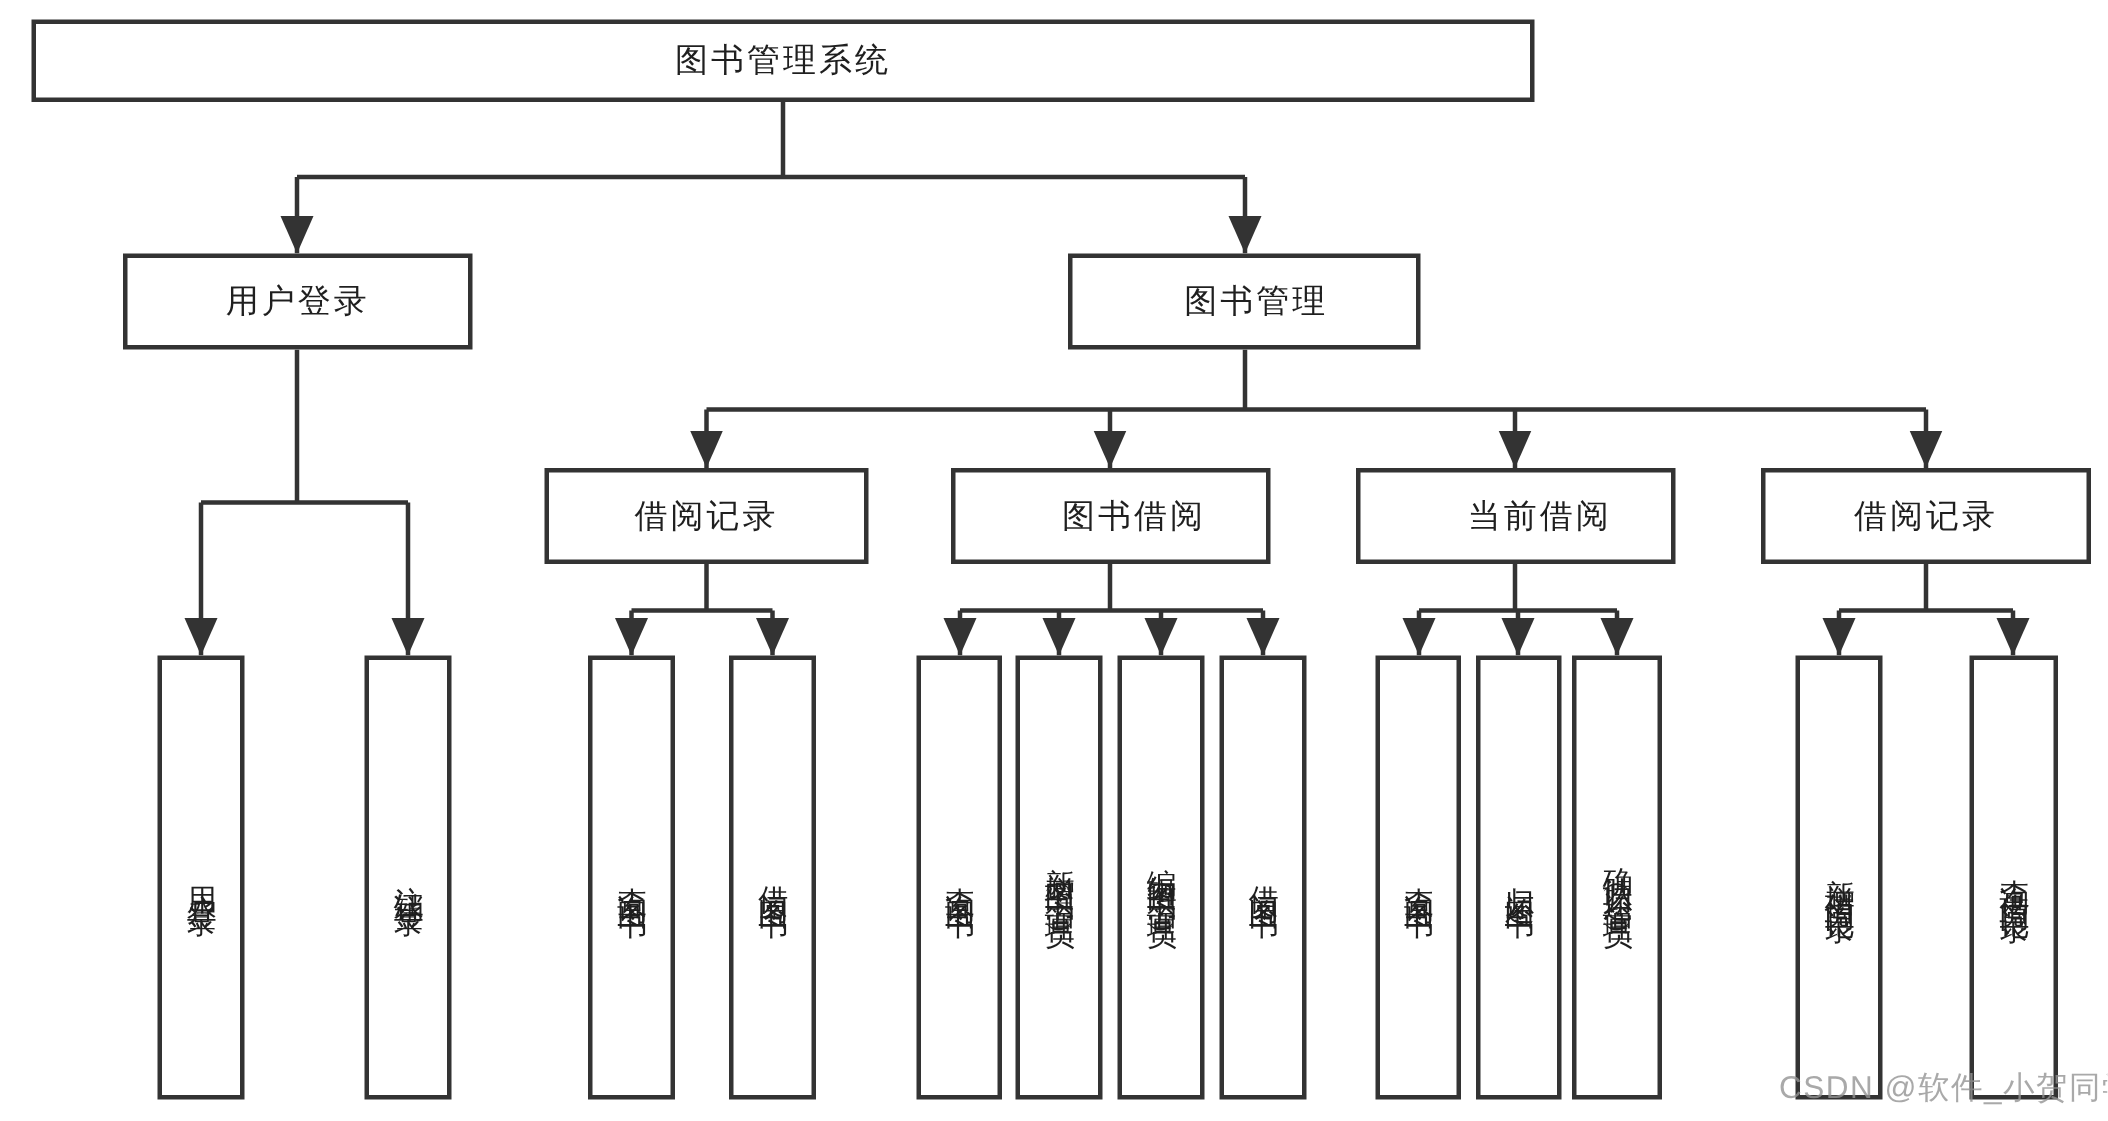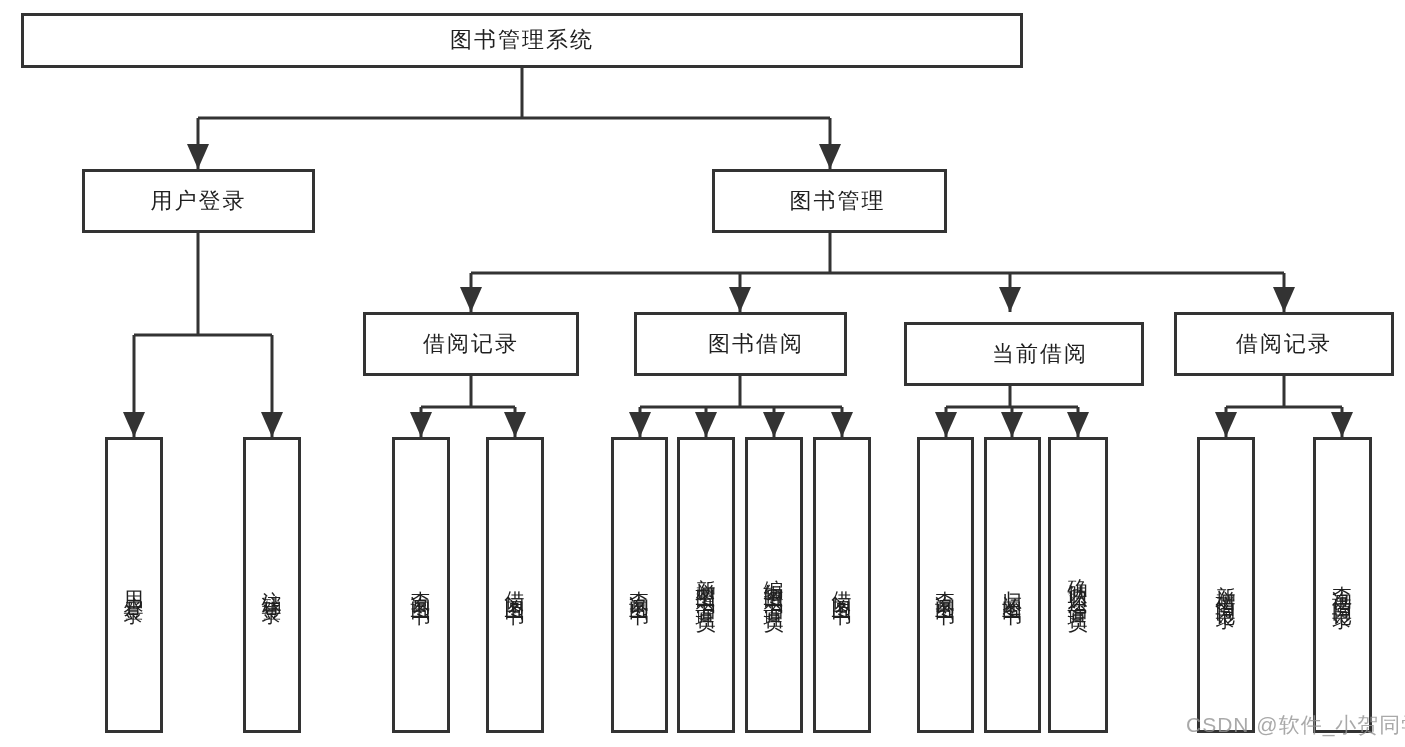--- a/index.html
+++ b/index.html
@@ -94,21 +94,21 @@
   <div class="node" style="left:712px;top:169px;width:235px;height:64px;padding-left:16px;">
     <span>图书管理</span>
   </div>
 
   <div class="node" style="left:363px;top:312px;width:216px;height:64px;">
     <span>借阅记录</span>
   </div>
   <div class="node" style="left:634px;top:312px;width:213px;height:64px;padding-left:31px;">
     <span>图书借阅</span>
   </div>
-  <div class="node" style="left:904px;top:322px;width:240px;height:64px;padding-left:32px;">
+  <div class="node" style="left:904px;top:312px;width:213px;height:64px;padding-left:32px;">
     <span>当前借阅</span>
   </div>
   <div class="node" style="left:1174px;top:312px;width:220px;height:64px;">
     <span>借阅记录</span>
   </div>
 
   <div class="node leaf" style="left:105px;top:437px;width:58px;height:296px;">
     <span>用户登录</span>
   </div>
   <div class="node leaf" style="left:243px;top:437px;width:58px;height:296px;">

